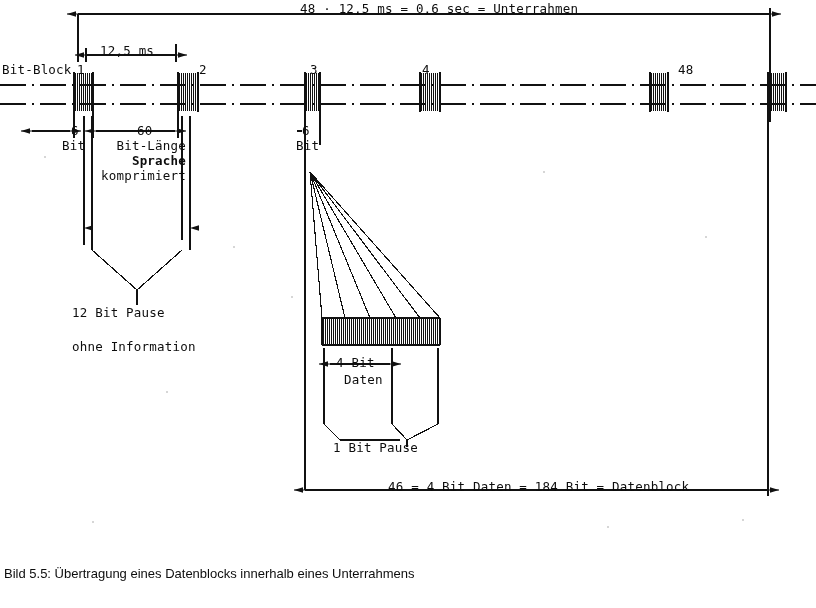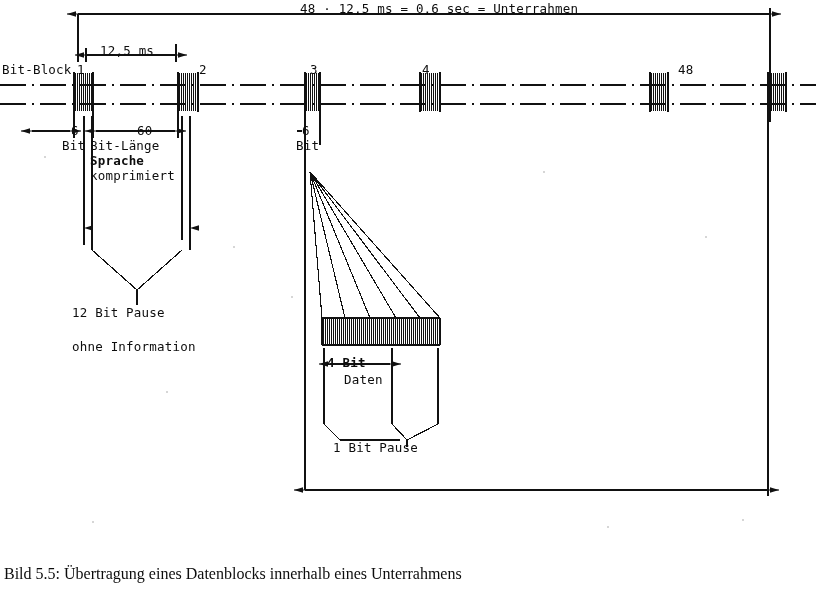--- a/index.html
+++ b/index.html
@@ -23,25 +23,25 @@
   }
   .lbl {
     position: absolute;
     font-family: "DejaVu Sans Mono", monospace;
     font-size: 12.5px;
     line-height: 14px;
     color: #0d0d0d;
     white-space: pre;
     letter-spacing: 0.2px;
   }
-  .lbl.center { text-align: left; }
+  .lbl.center { text-align: right; }
   .caption {
     position: absolute;
-    font-family: Liberation Serif, serif;
-    font-size: 16px;
+    font-family: Liberation Sans, sans-serif;
+    font-size: 13px;
     line-height: 19px;
     color: #0d0d0d;
     white-space: pre;
   }
   svg { position: absolute; left: 0; top: 0; }
   .noise {
     position: absolute;
     width: 2px; height: 2px;
     background: #c9c9c9;
     border-radius: 50%;
@@ -298,25 +298,26 @@
   <div class="lbl center" style="left:90px; top:139px; width:96px;">Bit-Länge</div>
   <div class="lbl center" style="left:90px; top:154px; width:96px;font-weight:bold;">Sprache</div>
   <div class="lbl center" style="left:90px; top:169px; width:96px;">komprimiert</div>
 
   <div class="lbl" style="left:72px; top:306px;">12 Bit Pause</div>
   <div class="lbl" style="left:72px; top:340px;">ohne Information</div>
 
   <div class="lbl" style="left:302px; top:124px;">6</div>
   <div class="lbl" style="left:296px; top:139px;">Bit</div>
 
-  <div class="lbl" style="left:327px; top:356px;font-weight:bold;">4 Bit</div>
+  <div class="lbl" style="left:336px; top:356px;">4 Bit</div>
   <div class="lbl" style="left:344px; top:373px;">Daten</div>
 
   <div class="lbl" style="left:333px; top:441px;">1 Bit Pause</div>
 
+  <div class="lbl" style="left:388px; top:480px;">46 = 4 Bit Daten = 184 Bit = Datenblock</div>
 
   <div class="caption" style="left:4px; top:564px;">Bild 5.5: Übertragung eines Datenblocks innerhalb eines Unterrahmens</div>
 
   <div class="noise" style="left:44px; top:156px;"></div>
   <div class="noise" style="left:233px; top:246px;"></div>
   <div class="noise" style="left:291px; top:296px;"></div>
   <div class="noise" style="left:166px; top:391px;"></div>
   <div class="noise" style="left:543px; top:171px;"></div>
   <div class="noise" style="left:705px; top:236px;"></div>
   <div class="noise" style="left:607px; top:526px;"></div>

